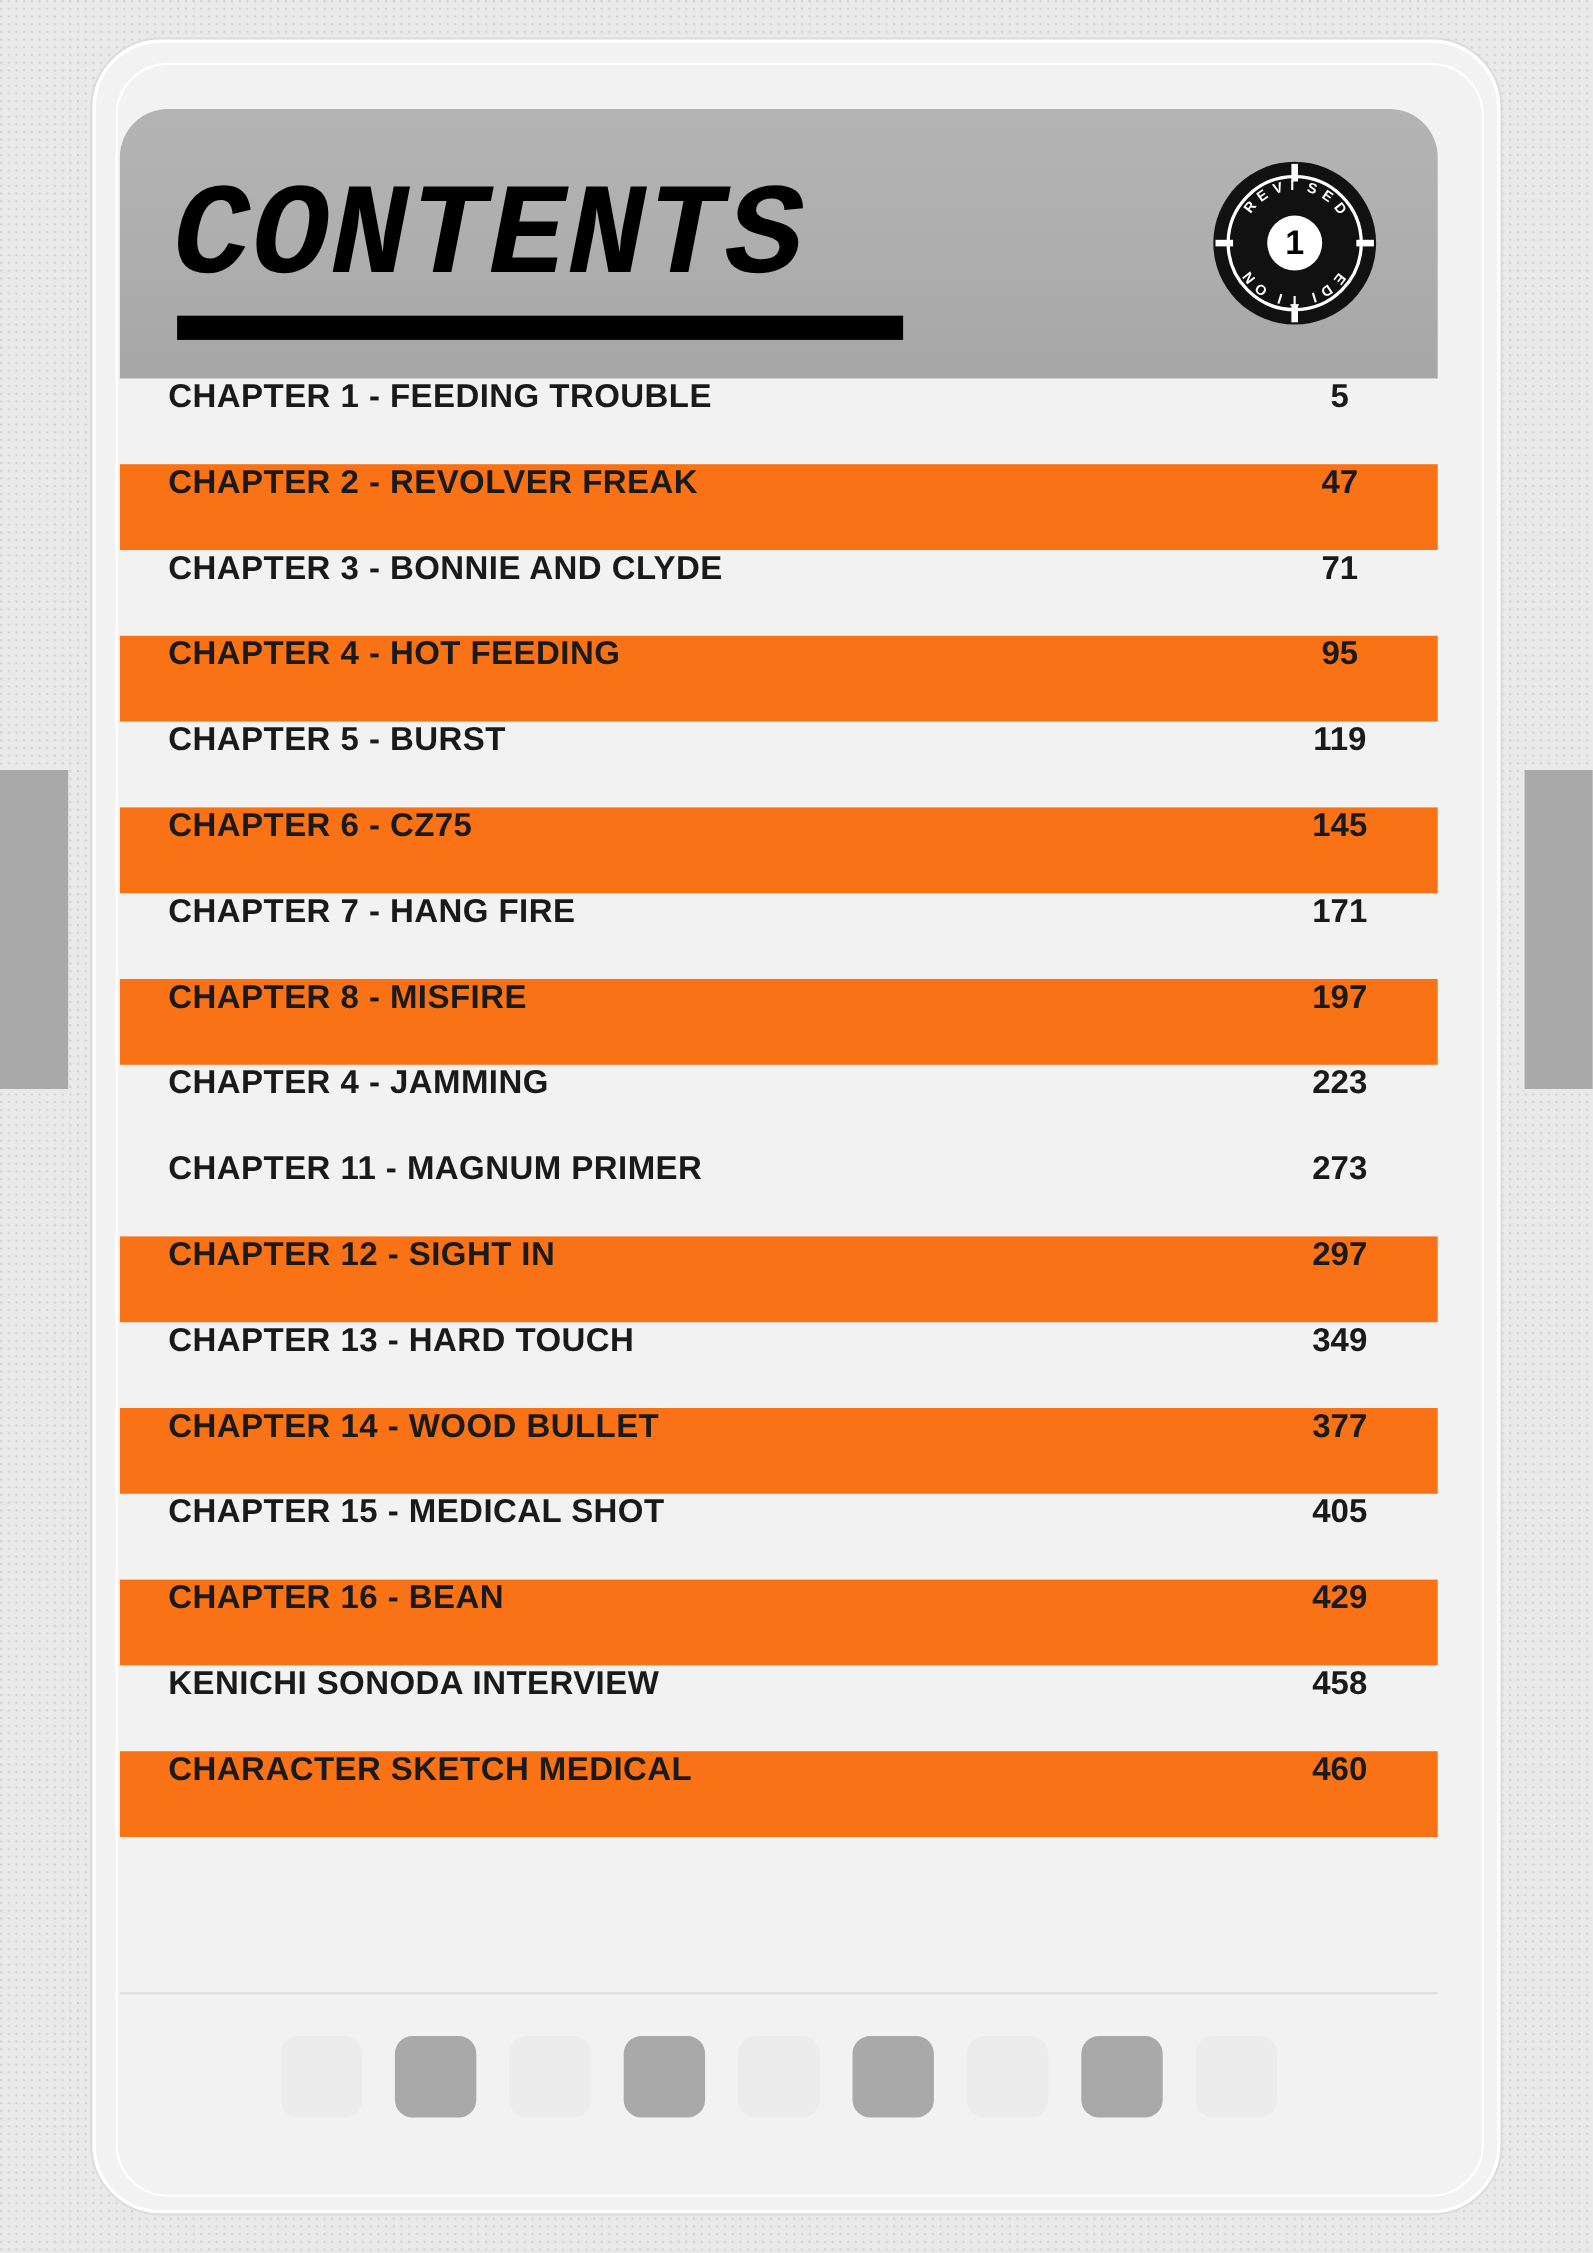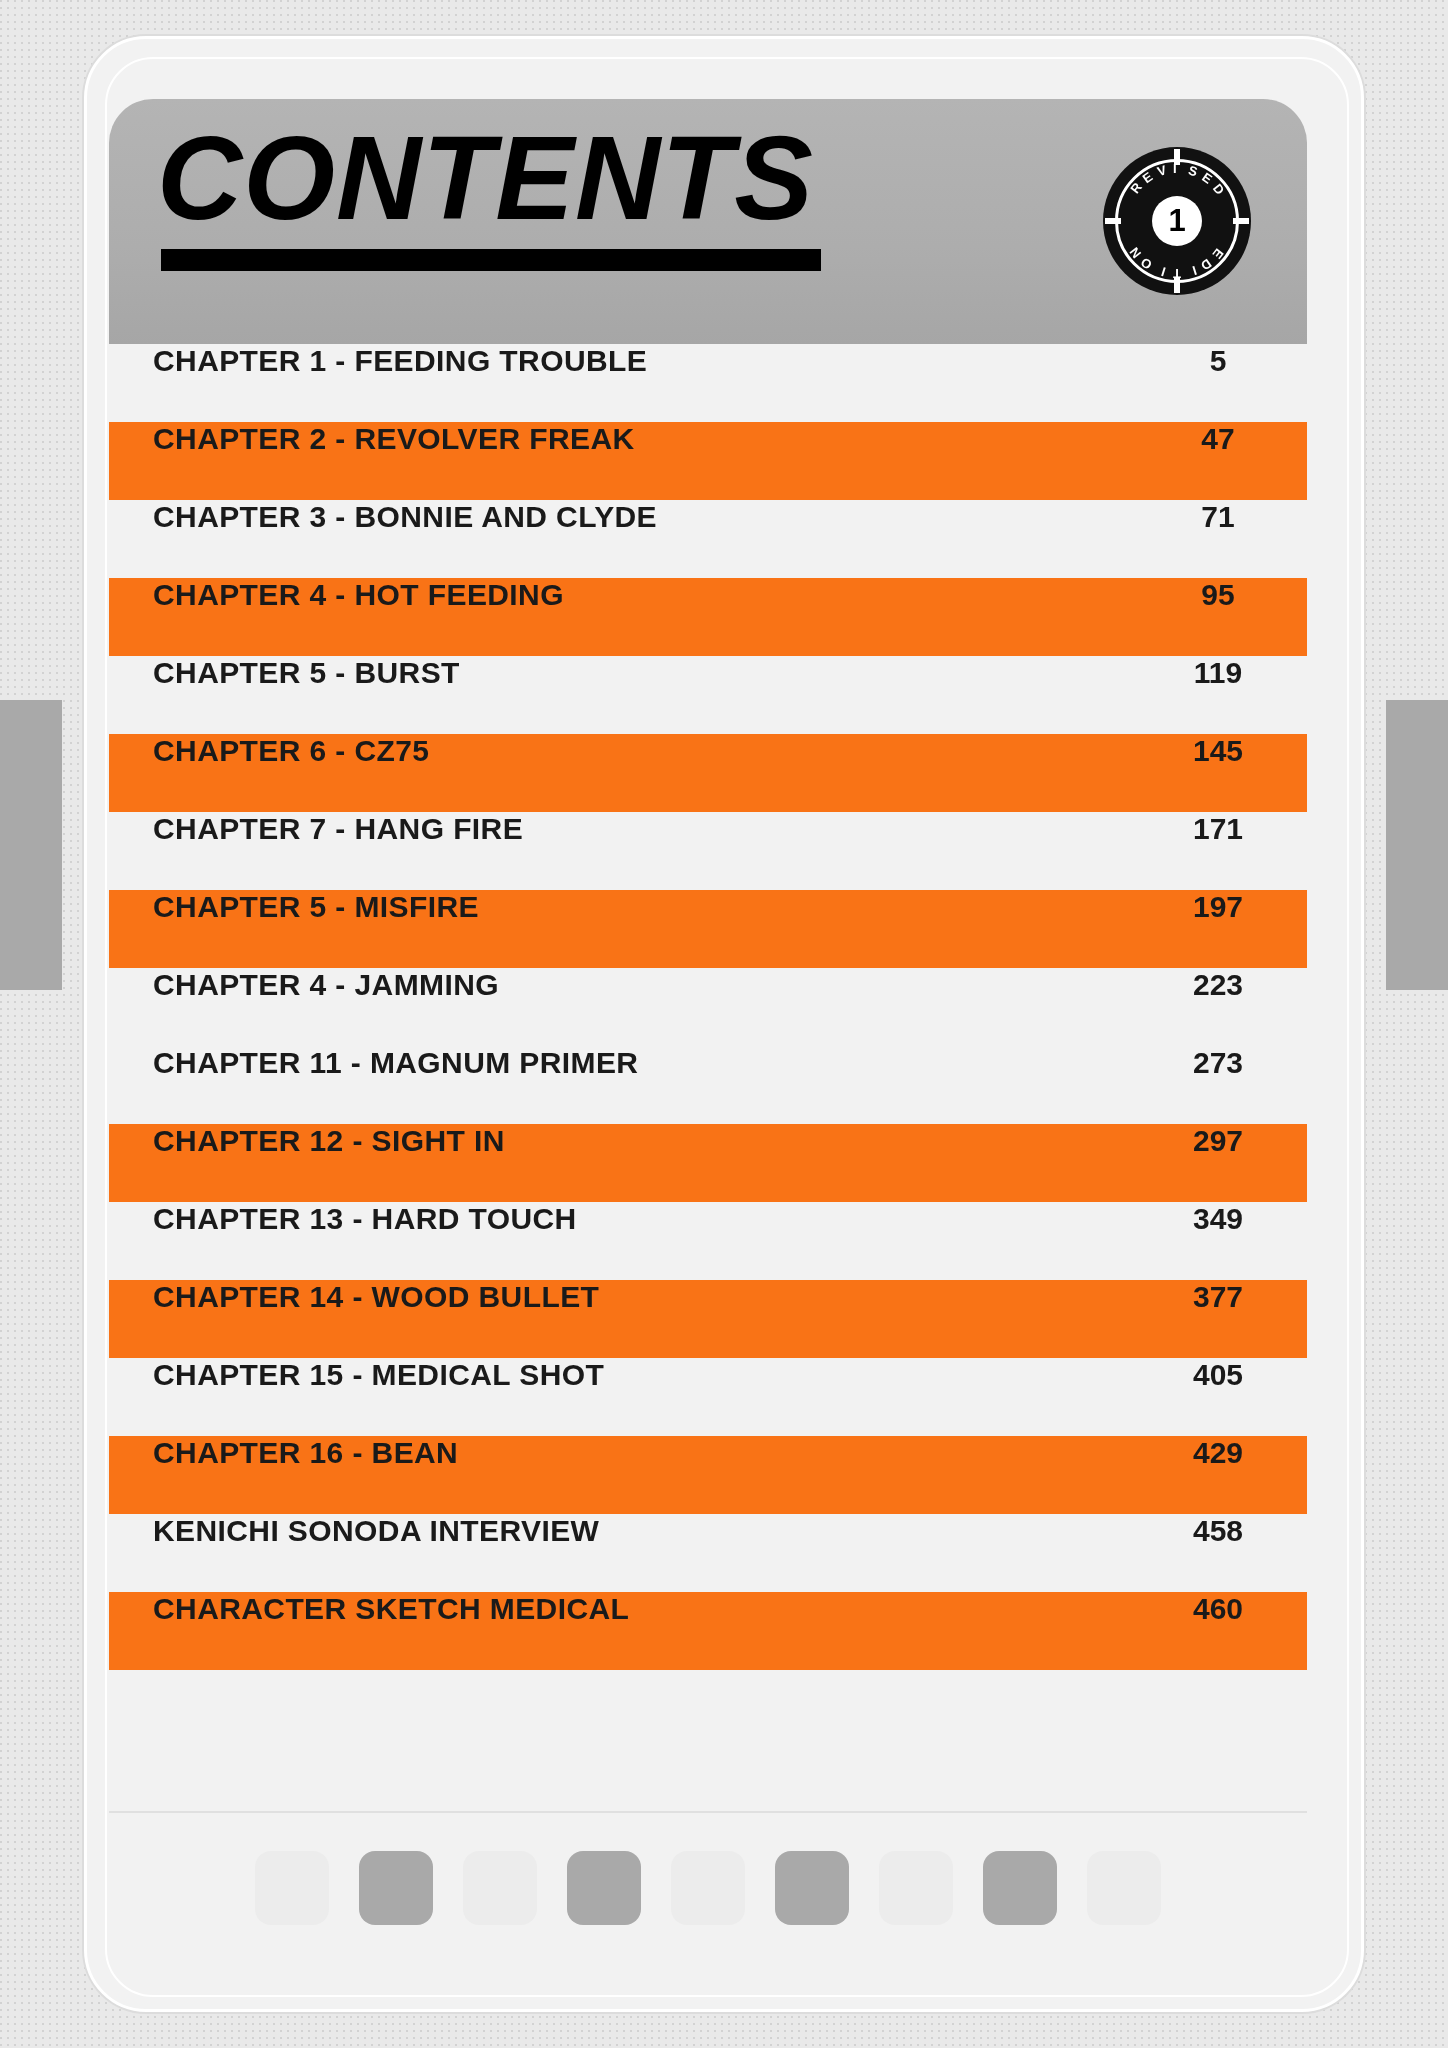--- a/index.html
+++ b/index.html
@@ -65,22 +65,23 @@
     left: 48px;
     top: 18px;
   }
   .contents-title {
     font-size: 118px;
     font-weight: bold;
     font-style: italic;
     letter-spacing: 1px;
     color: #000;
     line-height: 1.05;
-    font-family: Liberation Sans, sans-serif;
+    font-family: Liberation Mono, monospace;
     white-space: nowrap;
+    margin-top: 38px;
   }
   .title-rule {
     margin-top: 8px;
     margin-left: 4px;
     width: 660px;
     height: 22px;
     background: #000;
   }
 
   
@@ -262,21 +263,21 @@
       </div>
       <div class="toc-row alt">
         <div class="label">CHAPTER 6 - CZ75</div>
         <div class="pageno">145</div>
       </div>
       <div class="toc-row">
         <div class="label">CHAPTER 7 - HANG FIRE</div>
         <div class="pageno">171</div>
       </div>
       <div class="toc-row alt">
-        <div class="label">CHAPTER 5 - MISFIRE</div>
+        <div class="label">CHAPTER 8 - MISFIRE</div>
         <div class="pageno">197</div>
       </div>
       <div class="toc-row">
         <div class="label">CHAPTER 4 - JAMMING</div>
         <div class="pageno">223</div>
       </div>
       <div class="toc-row">
         <div class="label">CHAPTER 11 - MAGNUM PRIMER</div>
         <div class="pageno">273</div>
       </div>

